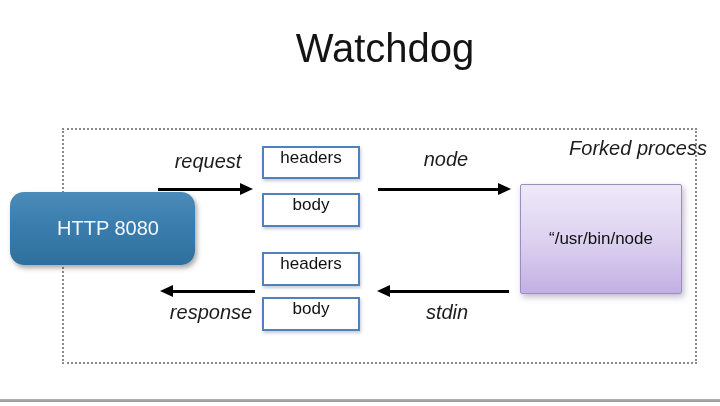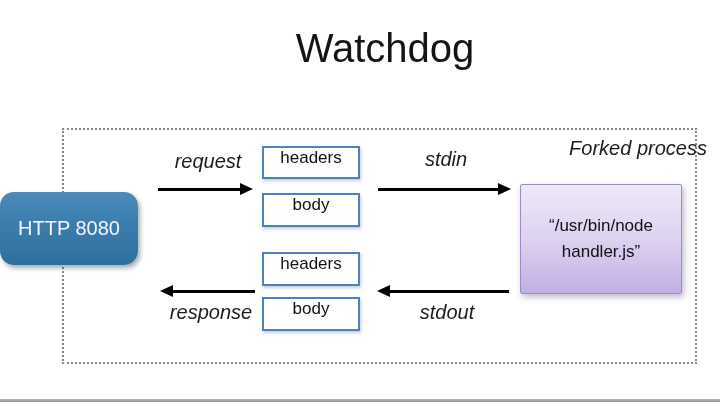--- a/index.html
+++ b/index.html
@@ -19,26 +19,26 @@
 
   
   .frame{
     left:62px;top:128px;width:635px;height:236px;
     border:2px dotted #8a8a8a;
     box-sizing:border-box;
   }
 
   
   .http-node{
-    left:0;top:192px;width:138px;height:73px;
+    left:10px;top:192px;width:138px;height:73px;
     border-radius:14px;
     background:linear-gradient(180deg,#4b8bb9 0%,#3a7dac 45%,#2f6f9e 100%);
     box-shadow:2px 3px 5px rgba(0,0,0,0.35);
-    display:flex;align-items:center;justify-content:center;
-    color:#f3f6fa;font-size:20px;
+    display:flex;align-items:center;justify-content:flex-start;
+    color:#f3f6fa;font-size:20px;padding-left:47px;
   }
 
   
   .hb-box{
     width:98px;height:34px;box-sizing:border-box;
     background:#ffffff;border:2px solid #4f81bd;
     box-shadow:1px 2px 3px rgba(120,140,175,0.45);
     display:flex;align-items:flex-start;justify-content:center;
     font-size:17px;color:#111;
   }
@@ -93,37 +93,36 @@
 
 <div class="abs hb-box hb1">
   <span>headers</span>
 </div>
 <div class="abs hb-box hb2">
   <span>body</span>
 </div>
 
 <div class="abs aline" style="left:378px;top:188px;width:121px;"></div>
 <div class="abs ahead right" style="left:498px;top:183px;"></div>
-<div class="abs flabel" style="left:446px;top:148px;">stdin</div>
+<div class="abs flabel" style="left:446px;top:148px;">node</div>
 
 <div class="abs flabel" style="left:603px;top:137px;margin-left:35px;">Forked process</div>
 
 <div class="abs proc-node">
   <span>“/usr/bin/node</span>
-  <span>handler.js”</span>
 </div>
 
 <div class="abs hb-box hb3">
   <span>headers</span>
 </div>
 <div class="abs hb-box hb4">
   <span>body</span>
 </div>
 
 <div class="abs ahead left" style="left:160px;top:285px;"></div>
 <div class="abs aline" style="left:173px;top:290px;width:82px;"></div>
 <div class="abs flabel" style="left:211px;top:301px;">response</div>
 
 <div class="abs ahead left" style="left:377px;top:285px;"></div>
 <div class="abs aline" style="left:390px;top:290px;width:119px;"></div>
-<div class="abs flabel" style="left:447px;top:301px;">stdout</div>
+<div class="abs flabel" style="left:447px;top:301px;">stdin</div>
 
 <div class="abs bottom-bar"></div>
 
 </body></html>

